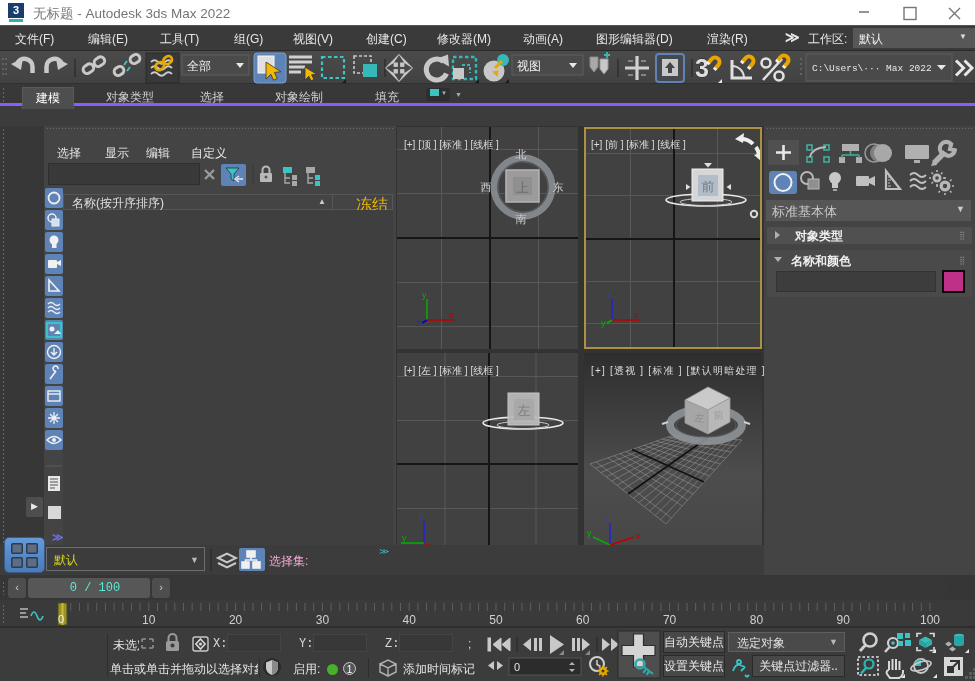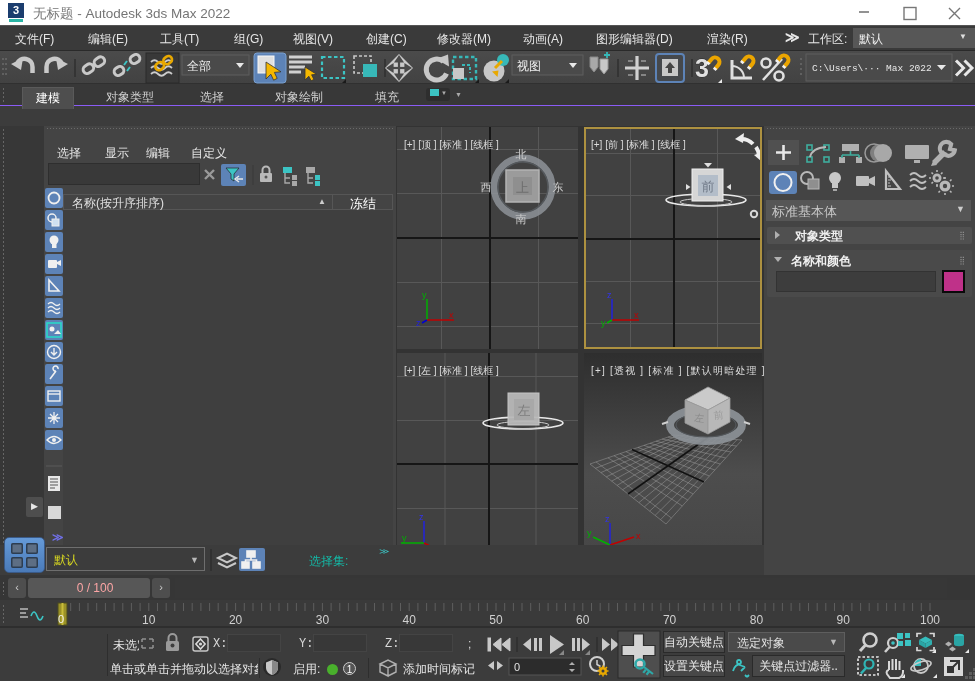--- a/index.html
+++ b/index.html
@@ -11,21 +11,21 @@
 #titlebar { left:0; top:0; width:975px; height:26px; background:#ffffff; border-bottom:1px solid #555; }
 #title-ico { left:8px; top:3px; width:16px; height:15px; background:#1b3d6e; color:#fff; font-weight:bold; font-size:11px; text-align:center; line-height:15px; }
 #title-ico::after { content:""; position:absolute; left:1px; right:1px; bottom:-4px; height:3px; background:#2ab5a5; }
 #title-txt { left:33px; top:5px; font-size:13.5px; color:#757575; }
 
 #menubar { left:0; top:26px; width:975px; height:25px; background:#3a3a3a; border-bottom:1px solid #2a2a2a; }
 .menuitem { top:5px; font-size:12px; color:#e6e6e6; }
 
 #toolbar { left:0; top:51px; width:975px; height:33px; background:linear-gradient(#4b4b4b,#424242); border-bottom:1px solid #303030; }
 
-#ribbontabs { left:0; top:84px; width:975px; height:22px; background:#383838; border-bottom:1px solid #8b5cf6;}
+#ribbontabs { left:0; top:84px; width:975px; height:22px; background:#383838; border-bottom:3px solid #8b5cf6;}
 .rtab { top:3px; font-size:12px; color:#d0d0d0; padding:2px 13px; }
 .rtab.sel { background:#4e4e4e; color:#fff; border:1px solid #5a5a5a; border-bottom:none; }
 #ribbonrow2 { left:0; top:106px; width:975px; height:20px; background:#424242; border-bottom:1px solid #303030; }
 
 #leftdock { left:0; top:126px; width:44px; height:419px; background:#373737; }
 #explorer { left:44px; top:126px; width:352px; height:419px; background:#444444; }
 
 #vpzone { left:396px; top:126px; width:368px; height:449px; background:#333333; }
 .vp { position:absolute; background:#414141; }
 .vplabel { position:absolute; left:7px; top:11px; font-size:10px; color:#dcdcdc; letter-spacing:0px; white-space:nowrap; }
@@ -266,21 +266,21 @@
         <path d="M 264 47 v 10 h 5 M 264 52 h 5" stroke="#a8a8a8" stroke-width="1.4" fill="none"></path>
         <rect x="271" y="49" width="5" height="5" fill="#3cc4c4"></rect>
           <rect x="271" y="55" width="5" height="5" fill="#3cc4c4"></rect>
       </g>
     </svg>
 
     <div class="abs" style="left:19px; top:68px; width:330px; height:16px; background:#444444; border:1px solid #565656;">
       <span class="abs" style="left:8px; top:0px; font-size:12px; color:#e0e0e0;">名称(按升序排序)</span>
       <span class="abs" style="left:254px; top:2px; font-size:8px; color:#cccccc;">▲</span>
       <span class="abs" style="left:268px; top:0px; width:1px; height:14px; background:#565656;"></span>
-      <span class="abs" style="left:286px; top:0px; font-size:13px; color:#ffffff;">冻结</span>
+      <span class="abs" style="left:292px; top:0px; font-size:16px; color:#eab308;">冻结</span>
     </div>
     <div class="abs" style="left:19px; top:84px; width:330px; height:335px; background:#3f3f3f;"></div>
 
     <svg width="20" height="360" style="position:absolute; left:0; top:62px;">
       <g>
         <rect x="1" y="0" width="18" height="20" rx="2" fill="#5d83b7"></rect>
           <circle cx="10" cy="10" r="5.5" fill="none" stroke="#efefef" stroke-width="1.8"></circle>
         <rect x="1" y="22" width="18" height="20" rx="2" fill="#5d83b7"></rect>
           <circle cx="8" cy="30" r="4" fill="none" stroke="#efefef" stroke-width="1.5"></circle>
           <rect x="8" y="31" width="7" height="7" fill="#cfe0f0" stroke="#efefef"></rect>
@@ -572,28 +572,28 @@
         <path d="M 8 18 l 9 4.5 l 9 -4.5"></path>
       </g>
       <rect x="29" y="3" width="26" height="23" rx="2" fill="#5d83b7"></rect>
       <g stroke="#f0f0f0" stroke-width="1.6" fill="none">
         <rect x="37" y="6" width="8" height="6" fill="#f0f0f0"></rect>
         <rect x="32" y="17" width="7" height="6" fill="#f0f0f0"></rect>
           <rect x="43" y="17" width="7" height="6" fill="#f0f0f0"></rect>
         <path d="M 41 12 v 3 M 35.5 17 v -2 h 11 v 2"></path>
       </g>
     </svg>
-    <span class="abs" style="left:269px; top:8px; font-size:12px; color:#14b8a6;margin-left:40px;">选择集:</span>
+    <span class="abs" style="left:269px; top:8px; font-size:12px; color:#f9a8d4;">选择集:</span>
     <span class="abs" style="left:379px; top:1px; font-size:10px; color:#3cc4c4; transform:scaleY(0.8);">≫</span>
   </div>
   <div class="abs" id="sliderrow">
     <div class="abs" style="left:2px; top:6px; width:3px; height:14px; background-image:radial-gradient(circle, #666 35%, transparent 35%); background-size:3px 4px;"></div>
     <div class="abs" style="left:8px; top:3px; width:18px; height:20px; background:#4e4e4e; border-radius:3px; color:#ccc; font-size:11px; text-align:center; line-height:19px;">‹</div>
     <div class="abs" style="left:28px; top:3px; width:122px; height:20px; background:#575757; border-radius:3px;">
-      <span class="abs" style="left:0; top:3px; width:134px; text-align:center; font-size:12px; color:#fca5a5;">0 / 100</span>
+      <span class="abs" style="left:0; top:3px; width:134px; text-align:center; font-size:12px; color:#5eead4;font-family:Liberation Mono, monospace;">0 / 100</span>
     </div>
     <div class="abs" style="left:152px; top:3px; width:18px; height:20px; background:#4e4e4e; border-radius:3px; color:#ccc; font-size:11px; text-align:center; line-height:19px;">›</div>
     <div class="abs" style="left:175px; top:3px; width:772px; height:20px; background:#373737;"></div>
   </div>
   <div class="abs" id="rulerrow">
     <div class="abs" style="left:2px; top:4px; width:3px; height:20px; background-image:radial-gradient(circle, #666 35%, transparent 35%); background-size:3px 4px;"></div>
     <svg width="975" height="28" style="position:absolute;left:0;top:0;">
       <rect x="0" y="26" width="975" height="2" fill="#2e2e2e"></rect>
       <g fill="#9a9a9a">
           <rect x="20" y="8" width="8" height="2"></rect>

